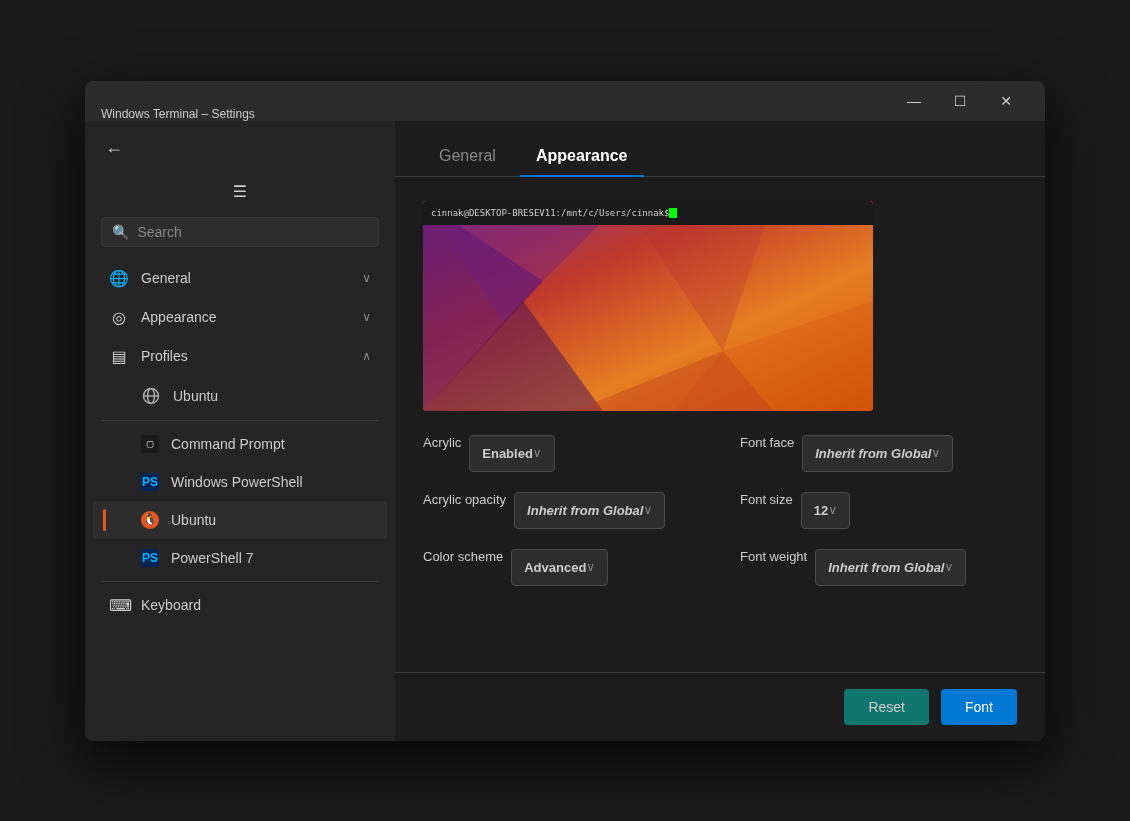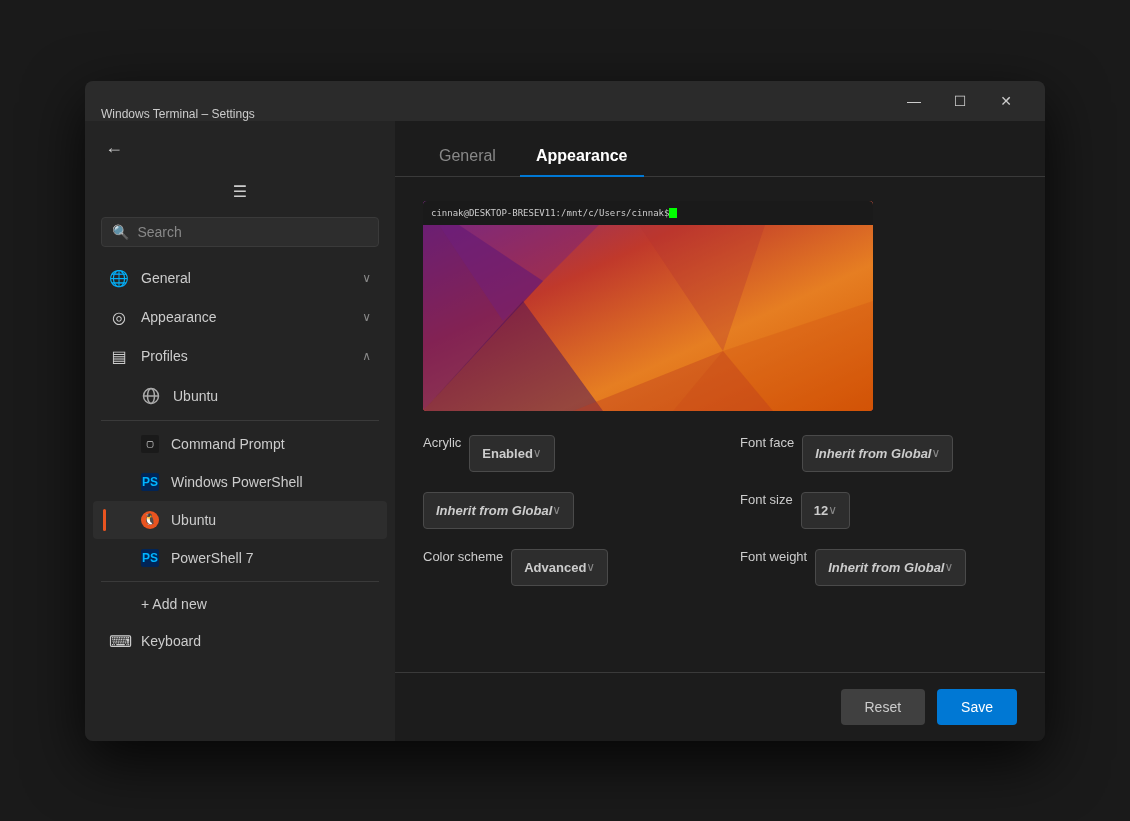--- a/index.html
+++ b/index.html
@@ -260,21 +260,21 @@
     .footer {
       display: flex;
       justify-content: flex-end;
       padding: 16px 28px;
       gap: 12px;
       border-top: 1px solid #3a3a3a;
       flex-shrink: 0;
     }
     .btn-reset {
       padding: 10px 24px;
-      background: #404040;
+      background: #0f766e;
       border: none;
       border-radius: 4px;
       color: #cccccc;
       font-size: 14px;
       cursor: pointer;
     }
     .btn-save {
       padding: 10px 24px;
       background: #0078d4;
       border: none;
@@ -384,23 +384,20 @@
         <span>Ubuntu</span>
       </div>
 
       <div class="sidebar-sub-item">
         <div class="sidebar-sub-icon profile-img ps7" style="font-size:12px;">PS</div>
         <span>PowerShell 7</span>
       </div>
 
       <hr class="sidebar-divider">
 
-      <div class="add-new-item">
-        <span>+ Add new</span>
-      </div>
 
       <div class="sidebar-item">
         <span class="sidebar-item-icon">⌨</span>
         <span class="sidebar-item-label">Keyboard</span>
       </div>
     </div>
 
     <div class="main">
 
       <div class="tabs">
@@ -455,20 +452,21 @@
 
           <div class="form-group">
             <span class="form-label">Font face</span>
             <div class="form-select">
               <span class="form-select-value inherited">Inherit from Global</span>
               <span class="form-select-chevron">∨</span>
             </div>
           </div>
 
           <div class="form-group">
+            <span class="form-label">Acrylic opacity</span>
             <div class="form-select">
               <span class="form-select-value inherited">Inherit from Global</span>
               <span class="form-select-chevron">∨</span>
             </div>
           </div>
 
           <div class="form-group">
             <span class="form-label">Font size</span>
             <div class="form-select">
               <span class="form-select-value">12</span>
@@ -489,17 +487,17 @@
             <div class="form-select">
               <span class="form-select-value inherited">Inherit from Global</span>
               <span class="form-select-chevron">∨</span>
             </div>
           </div>
         </div>
       </div>
 
       <div class="footer">
         <button class="btn-reset">Reset</button>
-        <button class="btn-save">Save</button>
+        <button class="btn-save">Font</button>
       </div>
     </div>
   </div>
 </div>
 
 </body></html>

